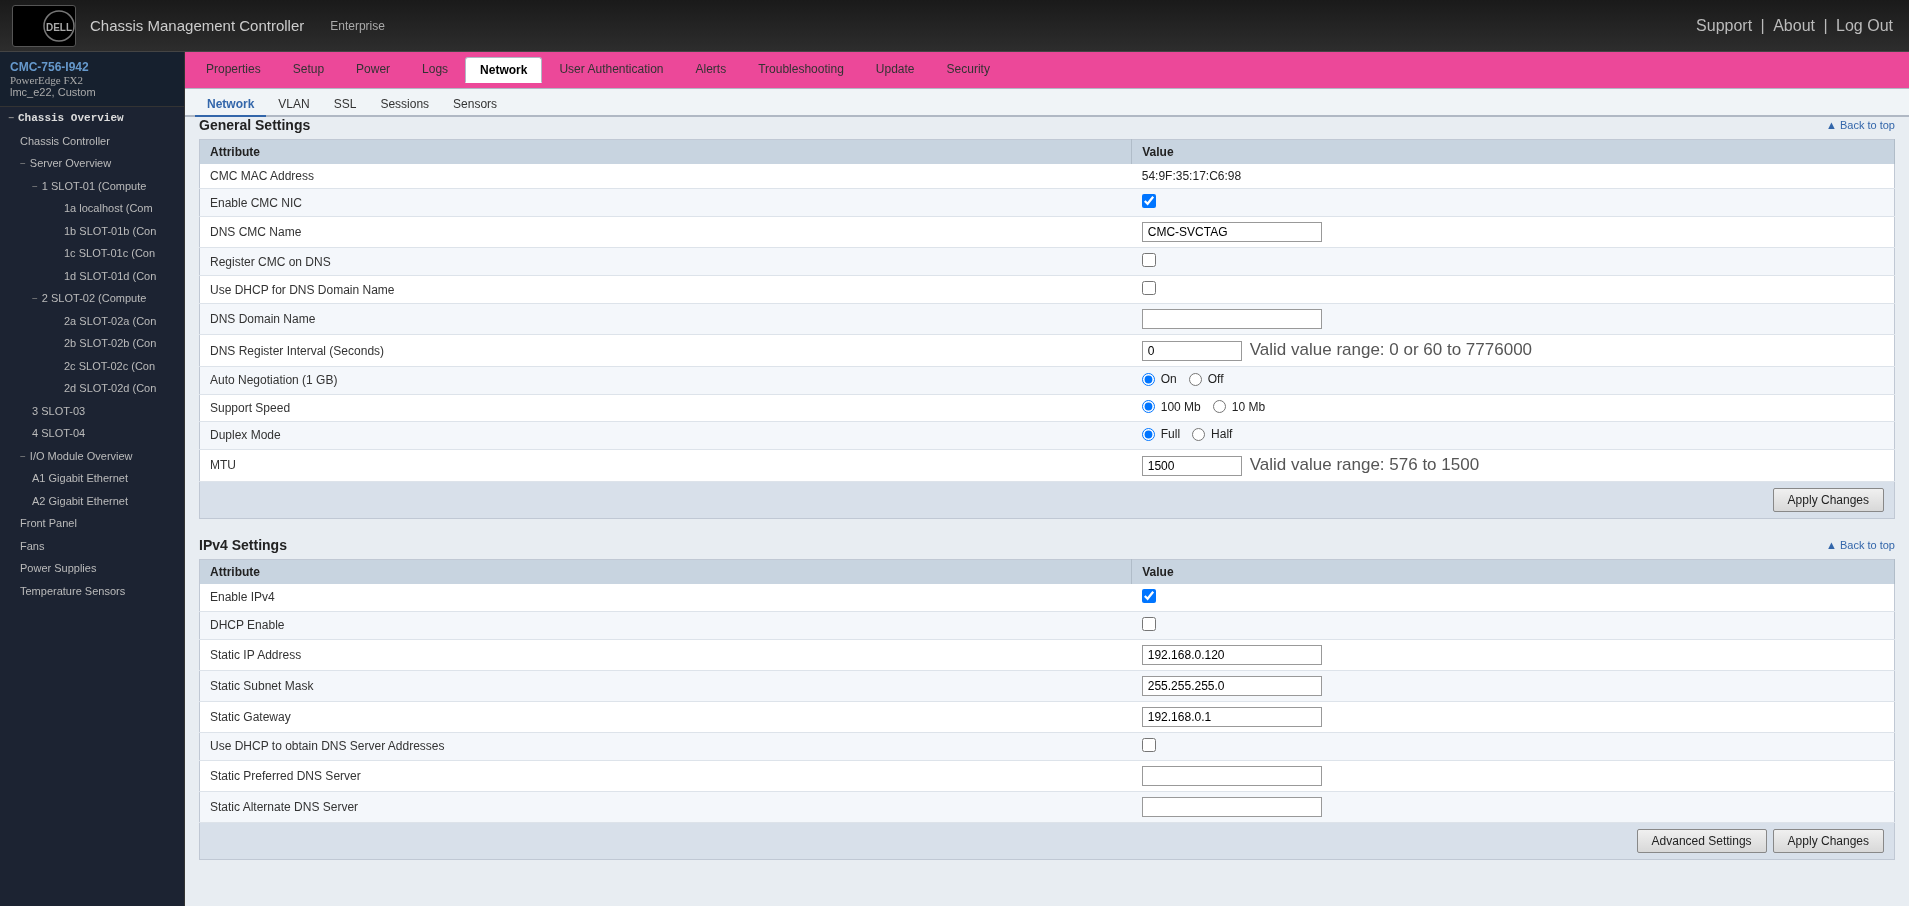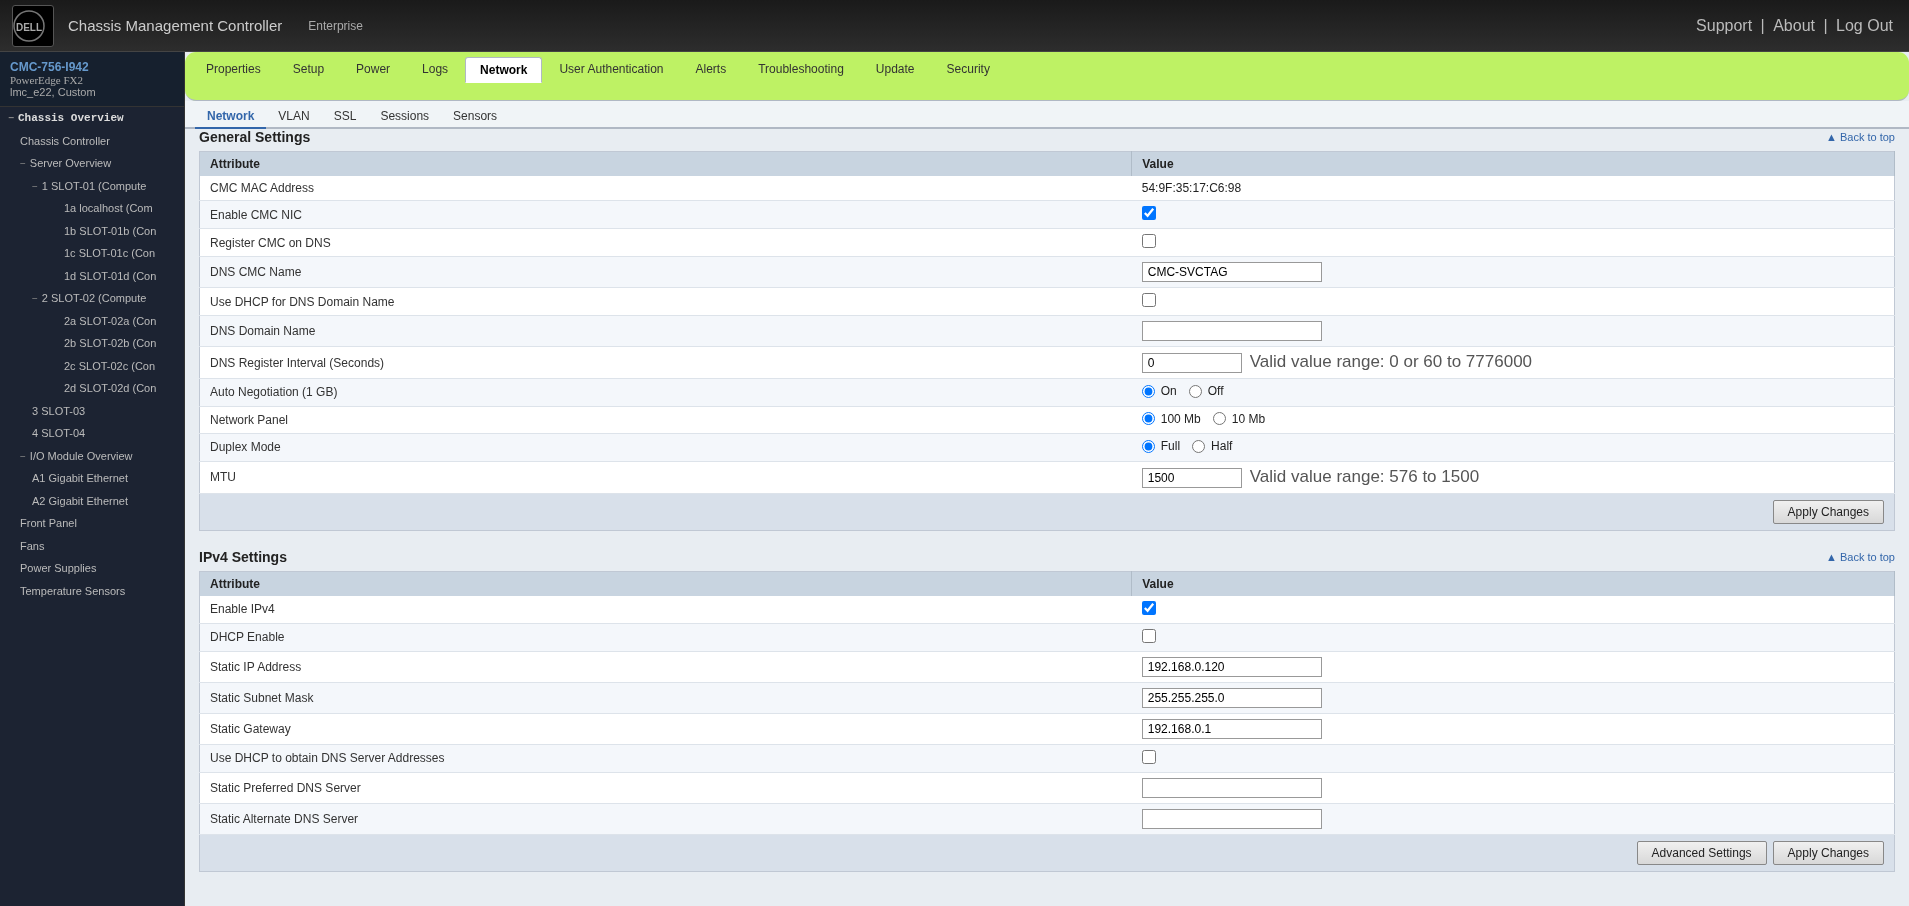--- a/index.html
+++ b/index.html
@@ -8,28 +8,28 @@
     
     #header {
       background: linear-gradient(to bottom, #1a1a1a, #2d2d2d);
       height: 52px;
       display: flex;
       align-items: center;
       padding: 0 12px;
       border-bottom: 1px solid #444;
     }
     #header-logo {
-      width: 42px;
+      width: 64px;
       height: 42px;
       background: #000;
       border: 1px solid #555;
       border-radius: 3px;
       display: flex;
       align-items: center;
-      justify-content: flex-start;
+      justify-content: flex-end;
       color: #aaa;
       font-size: 10px;
       margin-right: 14px;
     }
     #header-title {
       color: #ccc;
       font-size: 15px;
       font-weight: normal;
       margin-right: 18px;
     }
@@ -99,26 +99,25 @@
     #content-area {
       flex: 1;
       display: flex;
       flex-direction: column;
       background: #e8edf2;
       overflow: hidden;
     }
 
     
     #tab-bar {
-      background: #bef264;
+      background: #ec4899;
       border-bottom: 1px solid #b0b8c4;
       display: flex;
-      padding: 18px 6px;
+      padding: 6px 6px;
       padding-top: 4px;
-      border-radius: 11px;
     }
     .tab {
       padding: 5px 14px;
       cursor: pointer;
       border: 1px solid transparent;
       border-bottom: none;
       background: transparent;
       color: #333;
       font-size: 12px;
       border-radius: 3px 3px 0 0;
@@ -359,26 +358,26 @@
           <tbody id="general-settings-body">
           <tr>
                 <td>CMC MAC Address</td>
                 <td><span>54:9F:35:17:C6:98</span></td>
               </tr>
               <tr>
                 <td>Enable CMC NIC</td>
                 <td><input type="checkbox" checked="" style=""></td>
               </tr>
               <tr>
+                <td>DNS CMC Name</td>
+                <td><input type="text" value="CMC-SVCTAG" style=""></td>
+              </tr>
+              <tr>
                 <td>Register CMC on DNS</td>
                 <td><input type="checkbox" style=""></td>
-              </tr>
-              <tr>
-                <td>DNS CMC Name</td>
-                <td><input type="text" value="CMC-SVCTAG" style=""></td>
               </tr>
               <tr>
                 <td>Use DHCP for DNS Domain Name</td>
                 <td><input type="checkbox" style=""></td>
               </tr>
               <tr>
                 <td>DNS Domain Name</td>
                 <td><input type="text" style=""></td>
               </tr>
               <tr>
@@ -386,21 +385,21 @@
                 <td><input type="text" class="narrow" value="0" style=""><span class="valid-range">Valid value range: 0 or 60 to 7776000</span></td>
               </tr>
               <tr>
                 <td>Auto Negotiation (1 GB)</td>
                 <td><span class="radio-group">
                     <label class="radio-label"><input type="radio" name="gen_7" checked="" style="">On</label>
                     <label class="radio-label"><input type="radio" name="gen_7" style="">Off</label>
                   </span></td>
               </tr>
               <tr>
-                <td>Network Panel</td>
+                <td>Support Speed</td>
                 <td><span class="radio-group">
                     <label class="radio-label"><input type="radio" name="gen_8" checked="" style="">100 Mb</label>
                     <label class="radio-label"><input type="radio" name="gen_8" style="">10 Mb</label>
                   </span></td>
               </tr>
               <tr>
                 <td>Duplex Mode</td>
                 <td><span class="radio-group">
                     <label class="radio-label"><input type="radio" name="gen_9" checked="" style="">Full</label>
                     <label class="radio-label"><input type="radio" name="gen_9" style="">Half</label>

